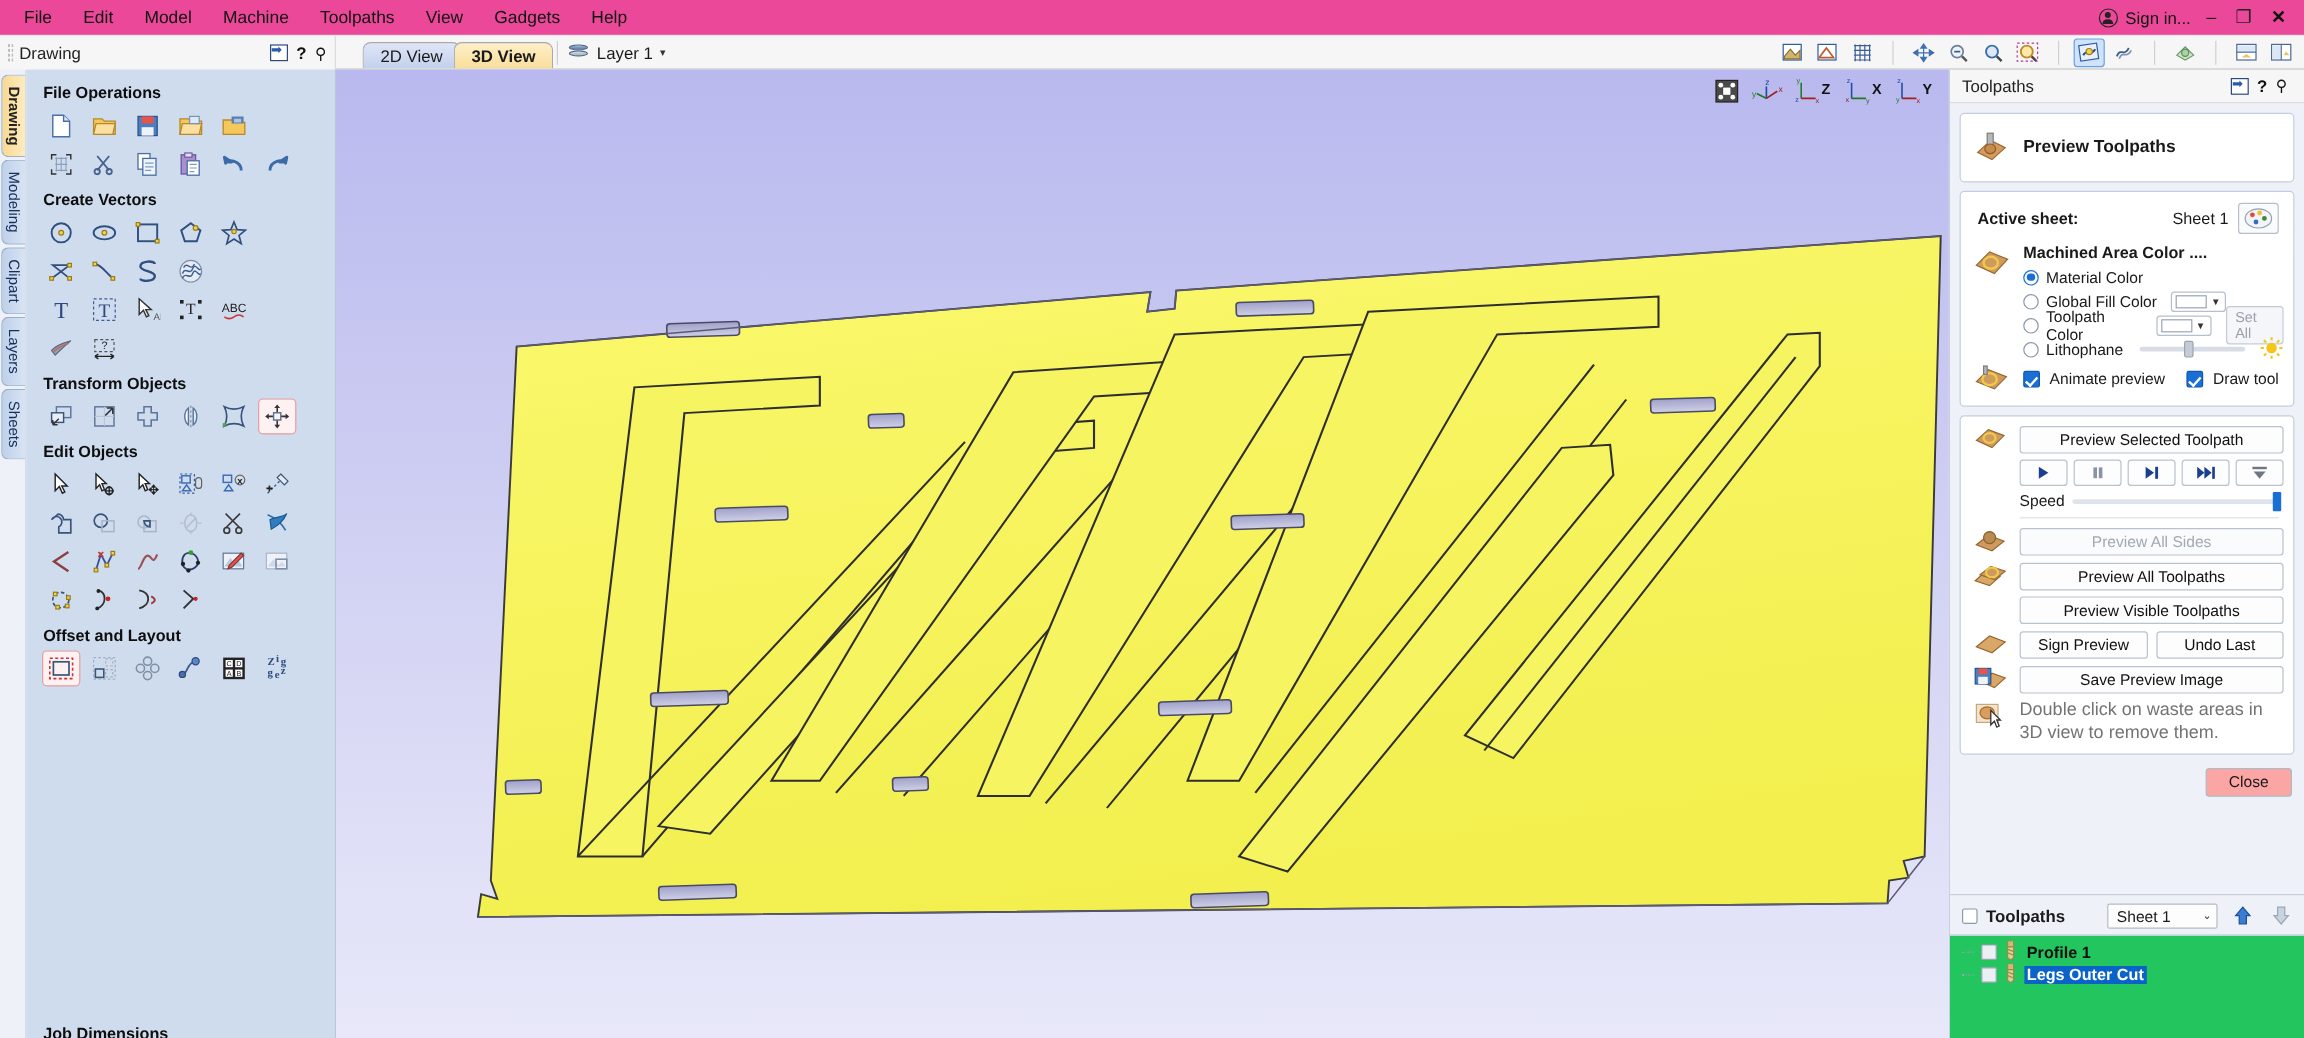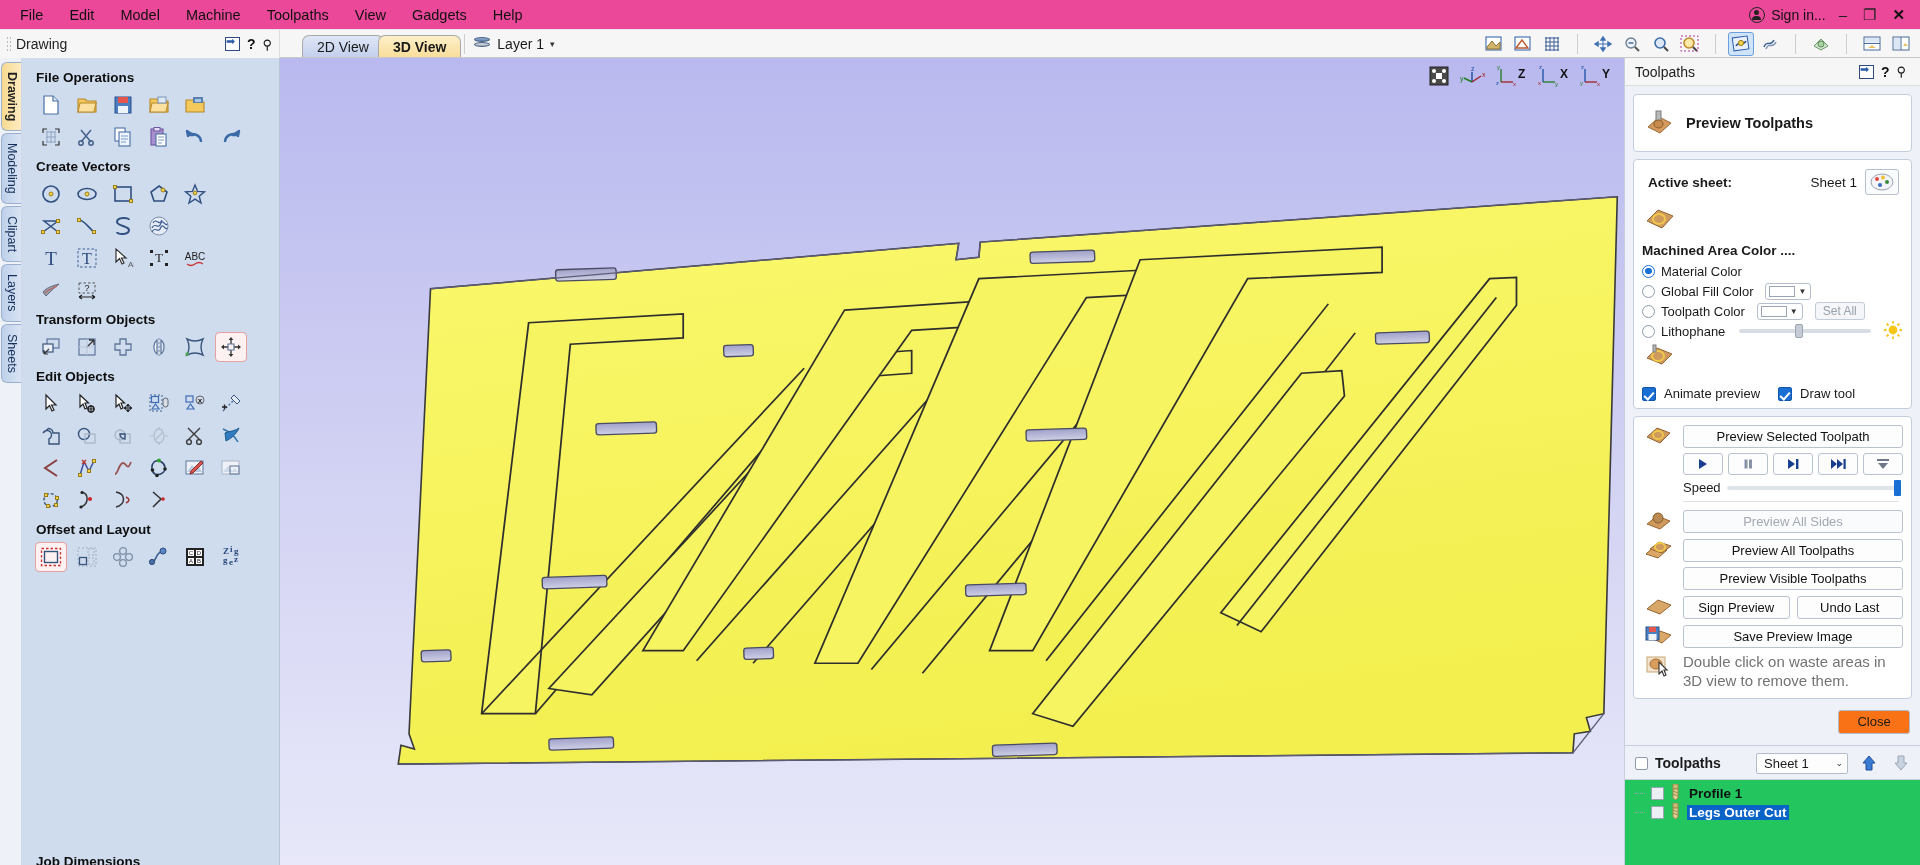--- a/index.html
+++ b/index.html
@@ -141,21 +141,21 @@
   .card.hdr .t { font-size: 14.5px; font-weight: 700; }
   .sect { padding: 7px 8px; }
   .row { display: flex; align-items: center; }
   .row.sheet { justify-content: space-between; padding: 2px 4px 8px 6px; }
   .lbl-b { font-weight: 700; font-size: 13.5px; }
   .sheetval { font-size: 13.5px; margin-left: auto; margin-right: 8px; }
   .palette-btn {
     width: 34px; height: 26px; border: 1px solid #b5bfcd; border-radius: 3px; background: #fafbfd;
     display: flex; align-items: center; justify-content: center; cursor: default;
   }
-  .mac-row { display: flex; gap: 8px; flex-direction: column; }
+  .mac-row { display: flex; gap: 8px; }
   .mac-ico { width: 36px; flex: none; display: flex; align-items: flex-start; justify-content: center; padding-top: 2px; }
   .mac-body { flex: 1; }
   .mac-title { font-weight: 700; font-size: 13.5px; margin-bottom: 3px; }
   .opt { display: flex; align-items: center; gap: 6px; height: 20px; font-size: 13px; }
   .radio { width: 13px; height: 13px; border-radius: 50%; border: 1.4px solid #8d9aab; background: #fff; position: relative; flex: none; cursor: default; }
   .radio.on { border-color: #1a6fd4; }
   .radio.on::after { content: ""; position: absolute; inset: 2.2px; border-radius: 50%; background: #1a6fd4; }
   .colorpick { display: flex; align-items: center; border: 1px solid #b5bfcd; border-radius: 3px; background: #fff; height: 17px; margin-left: 6px; cursor: default; }
   .colorpick .sw { width: 26px; height: 11px; margin: 0 3px; border: 1px solid #9aa5b4; background: #fff; }
   .colorpick .cv { font-size: 8px; color: #333; padding-right: 4px; }
@@ -179,21 +179,21 @@
   .tbtn { flex: 1; height: 22px; border: 1px solid #b9c2ce; border-radius: 3px; background: #fdfdfe;
     display: flex; align-items: center; justify-content: center; cursor: default; }
   .speedrow { display: flex; align-items: center; gap: 6px; margin: 2px 0 6px 41px; }
   .speedlbl { font-size: 13px; }
   .sp-track { flex: 1; height: 4px; background: #dfe3ea; border-radius: 2px; position: relative; margin-right: 2px; }
   .sp-knob { position: absolute; right: 0; top: -6px; width: 7px; height: 16px; background: #1a6fd4; border-radius: 1px; }
   .divider { height: 1px; background: #dde2ea; margin: 4px 4px 7px 41px; }
   .hintrow { display: flex; gap: 7px; align-items: flex-start; margin-top: 3px; }
   .hint { font-size: 15px; line-height: 1.25; color: #737373; }
   .closerow { display: flex; justify-content: flex-end; padding: 4px 2px 2px 0; }
-  .closebtn { width: 72px; height: 24px; border: 1px solid #b0b9c6; border-radius: 3px; background: #f97316;
+  .closebtn { width: 72px; height: 24px; border: 1px solid #b0b9c6; border-radius: 3px; background: #fca5a5;
     font-size: 13px; display: flex; align-items: center; justify-content: center; cursor: default; }
 
   
   .tplist { flex: none; border-top: 1px solid #c6cfdb; background: #eef2f8; height: 120px; display: flex; flex-direction: column; }
   .tpl-head { display: flex; align-items: center; gap: 7px; padding: 6px 8px 5px 10px; }
   .cb-empty { width: 13px; height: 13px; border: 1px solid #8d9aab; background: #fff; border-radius: 2px; flex: none; cursor: default; }
   .tpl-title { font-weight: 700; font-size: 14px; }
   .selbox { margin-left: auto; display: flex; align-items: center; border: 1px solid #b3bcc8; background: #fdfdfd; border-radius: 2px; height: 21px; padding: 0 4px 0 7px; min-width: 92px; cursor: default; }
   .selbox .v { font-size: 13px; }
   .selbox .ch { margin-left: auto; font-size: 9px; color: #333; }

